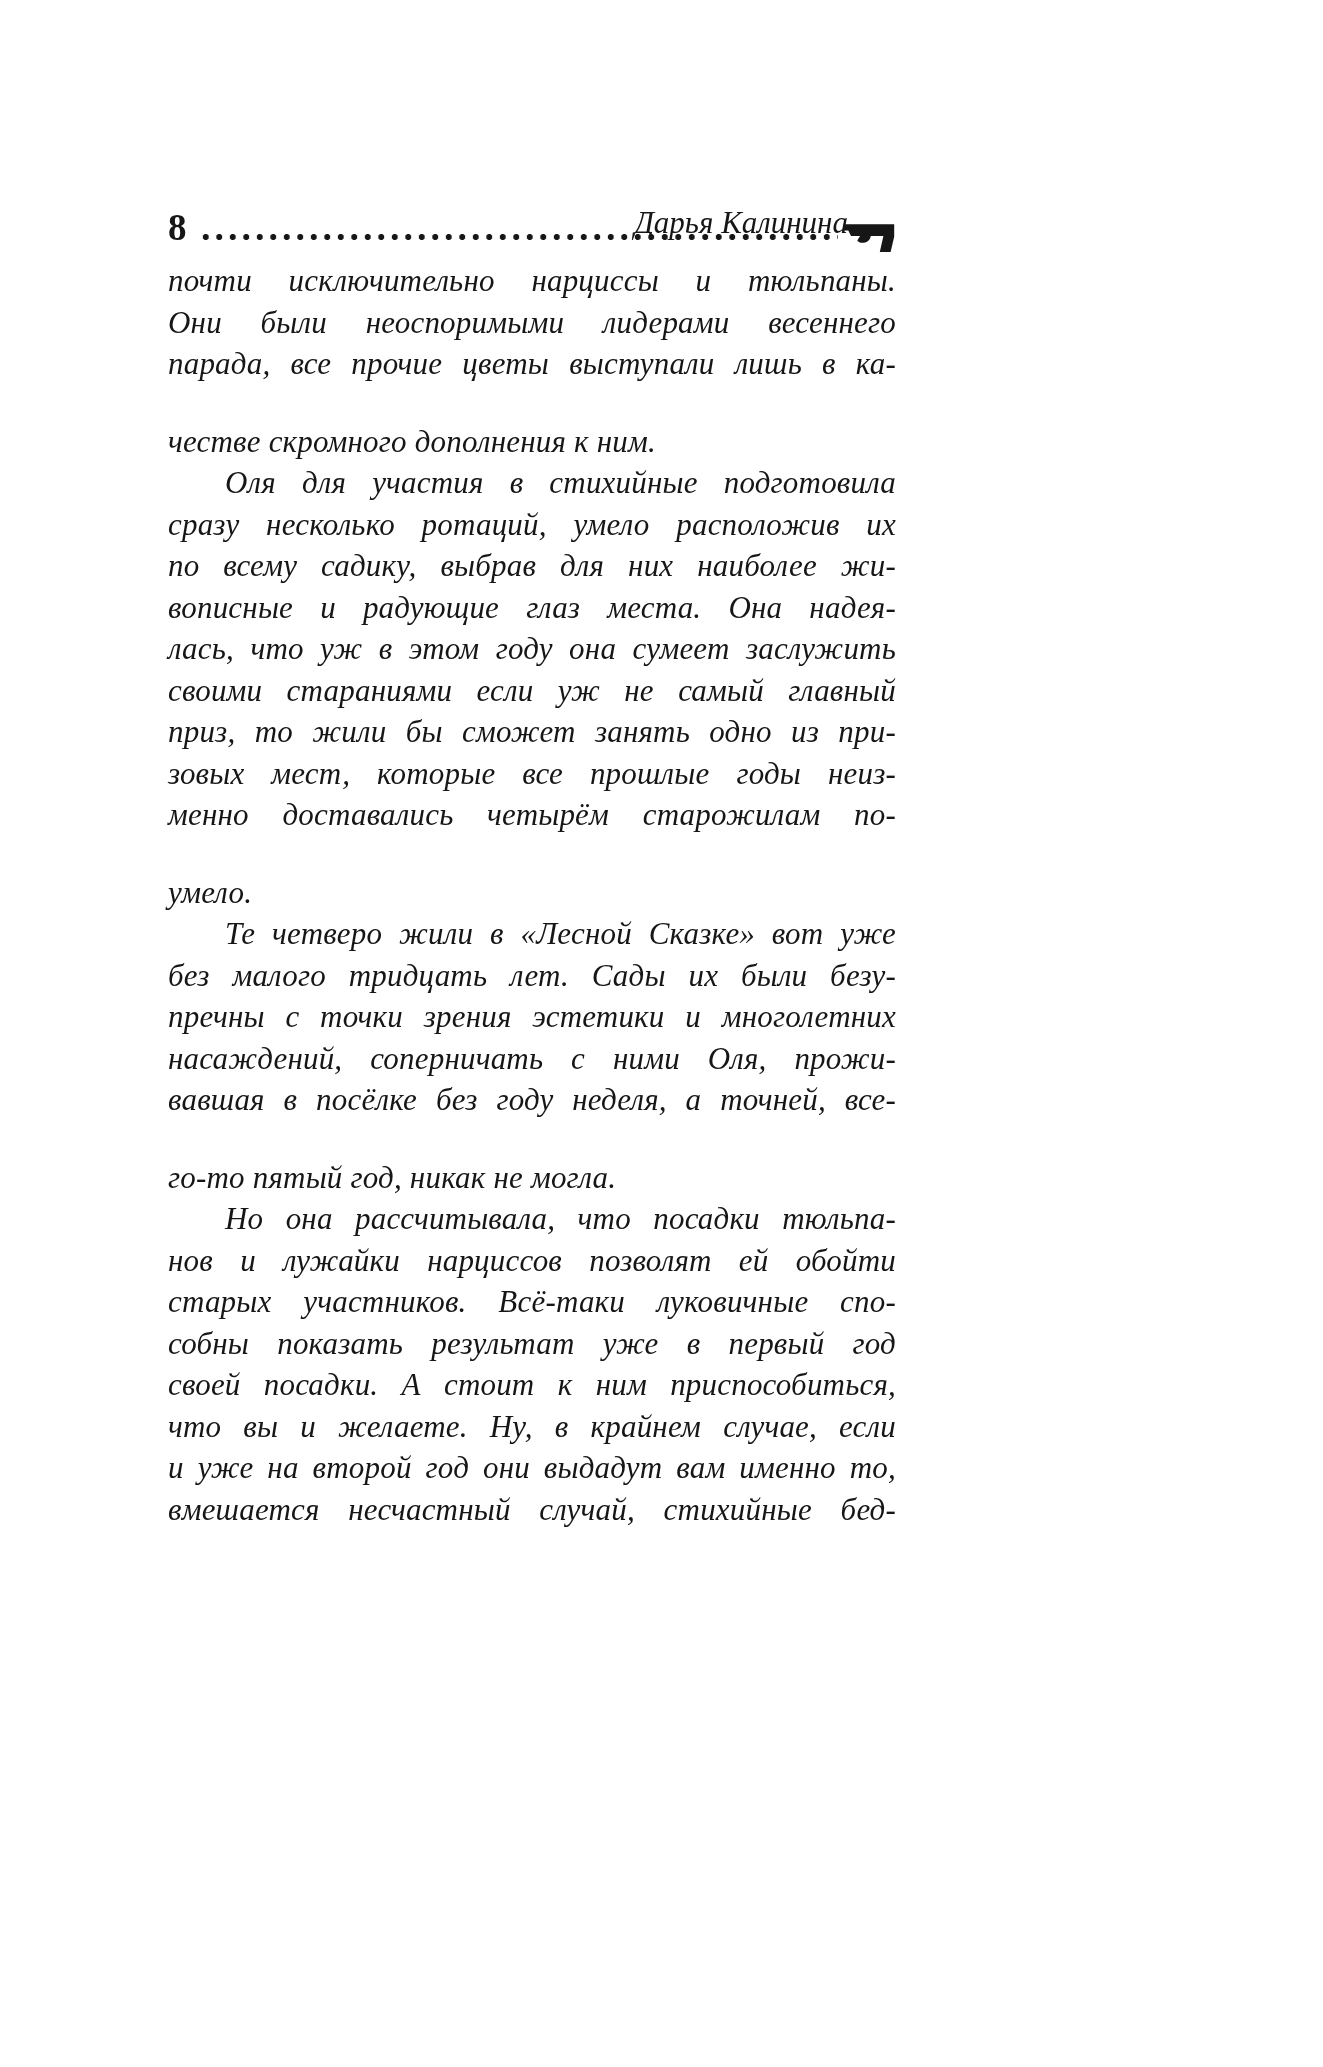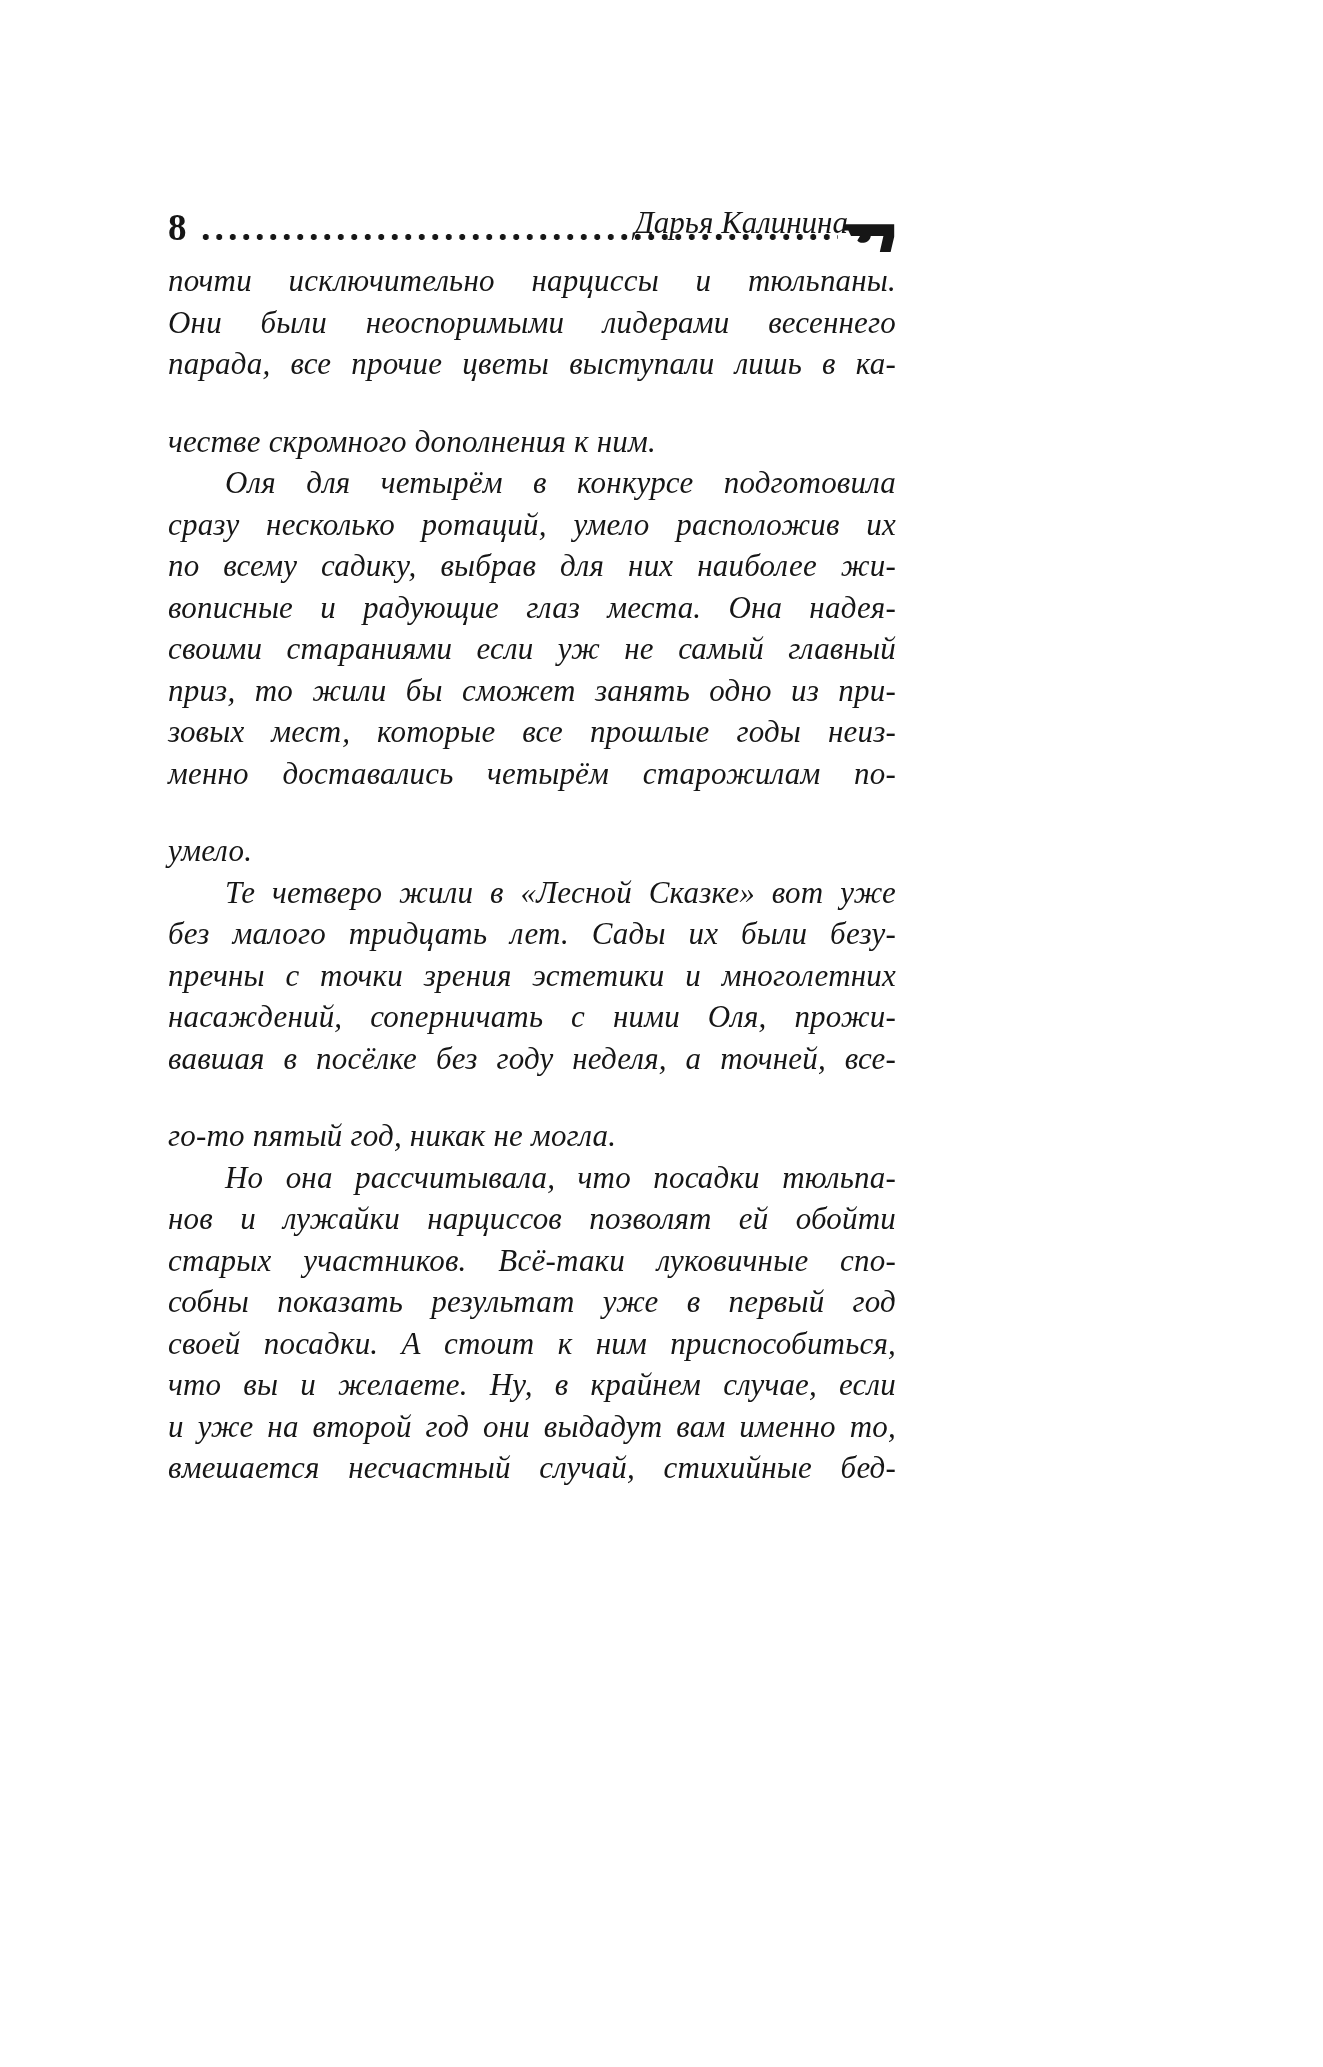--- a/index.html
+++ b/index.html
@@ -89,24 +89,25 @@
     <div class="bodytext">
 
       <div class="paragraph">
         <div class="line">почти исключительно нарциссы и тюльпаны.</div>
         <div class="line">Они были неоспоримыми лидерами весеннего</div>
         <div class="line">парада, все прочие цветы выступали лишь в ка-</div>
         <div class="line end">честве скромного дополнения к ним.</div>
       </div>
 
       <div class="paragraph">
-        <div class="line first">Оля для четырём в конкурсе подготовила</div>
+        <div class="line first">Оля для участия в стихийные подготовила</div>
         <div class="line">сразу несколько ротаций, умело расположив их</div>
         <div class="line">по всему садику, выбрав для них наиболее жи-</div>
         <div class="line">вописные и радующие глаз места. Она надея-</div>
+        <div class="line">лась, что уж в этом году она сумеет заслужить</div>
         <div class="line">своими стараниями если уж не самый главный</div>
         <div class="line">приз, то жили бы сможет занять одно из при-</div>
         <div class="line">зовых мест, которые все прошлые годы неиз-</div>
         <div class="line">менно доставались четырём старожилам по-</div>
         <div class="line end">умело.</div>
       </div>
 
       <div class="paragraph">
         <div class="line first">Те четверо жили в «Лесной Сказке» вот уже</div>
         <div class="line">без малого тридцать лет. Сады их были безу-</div>

